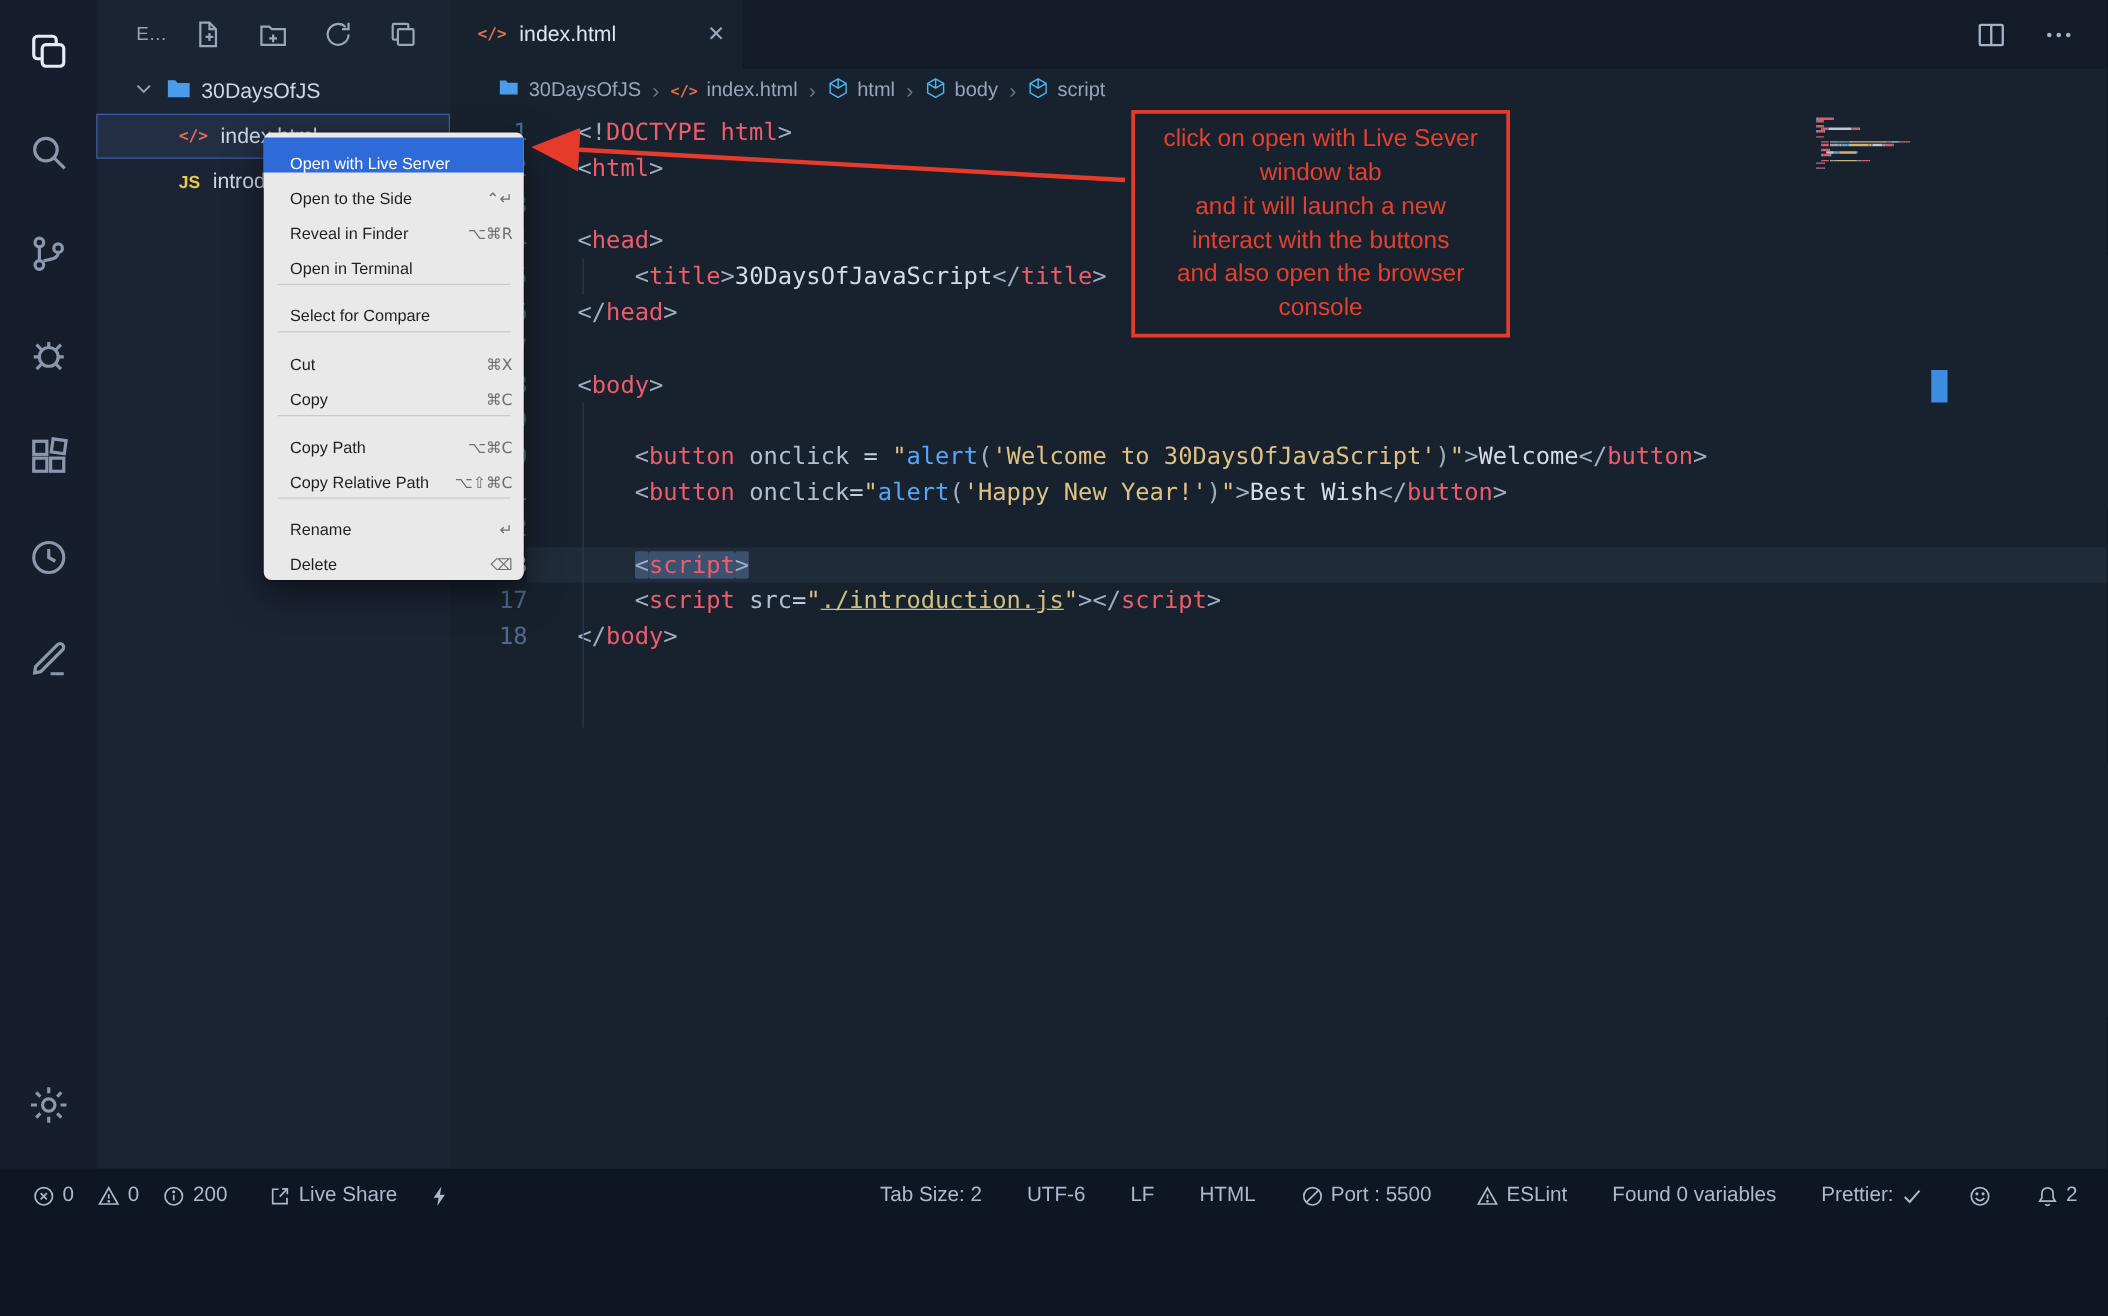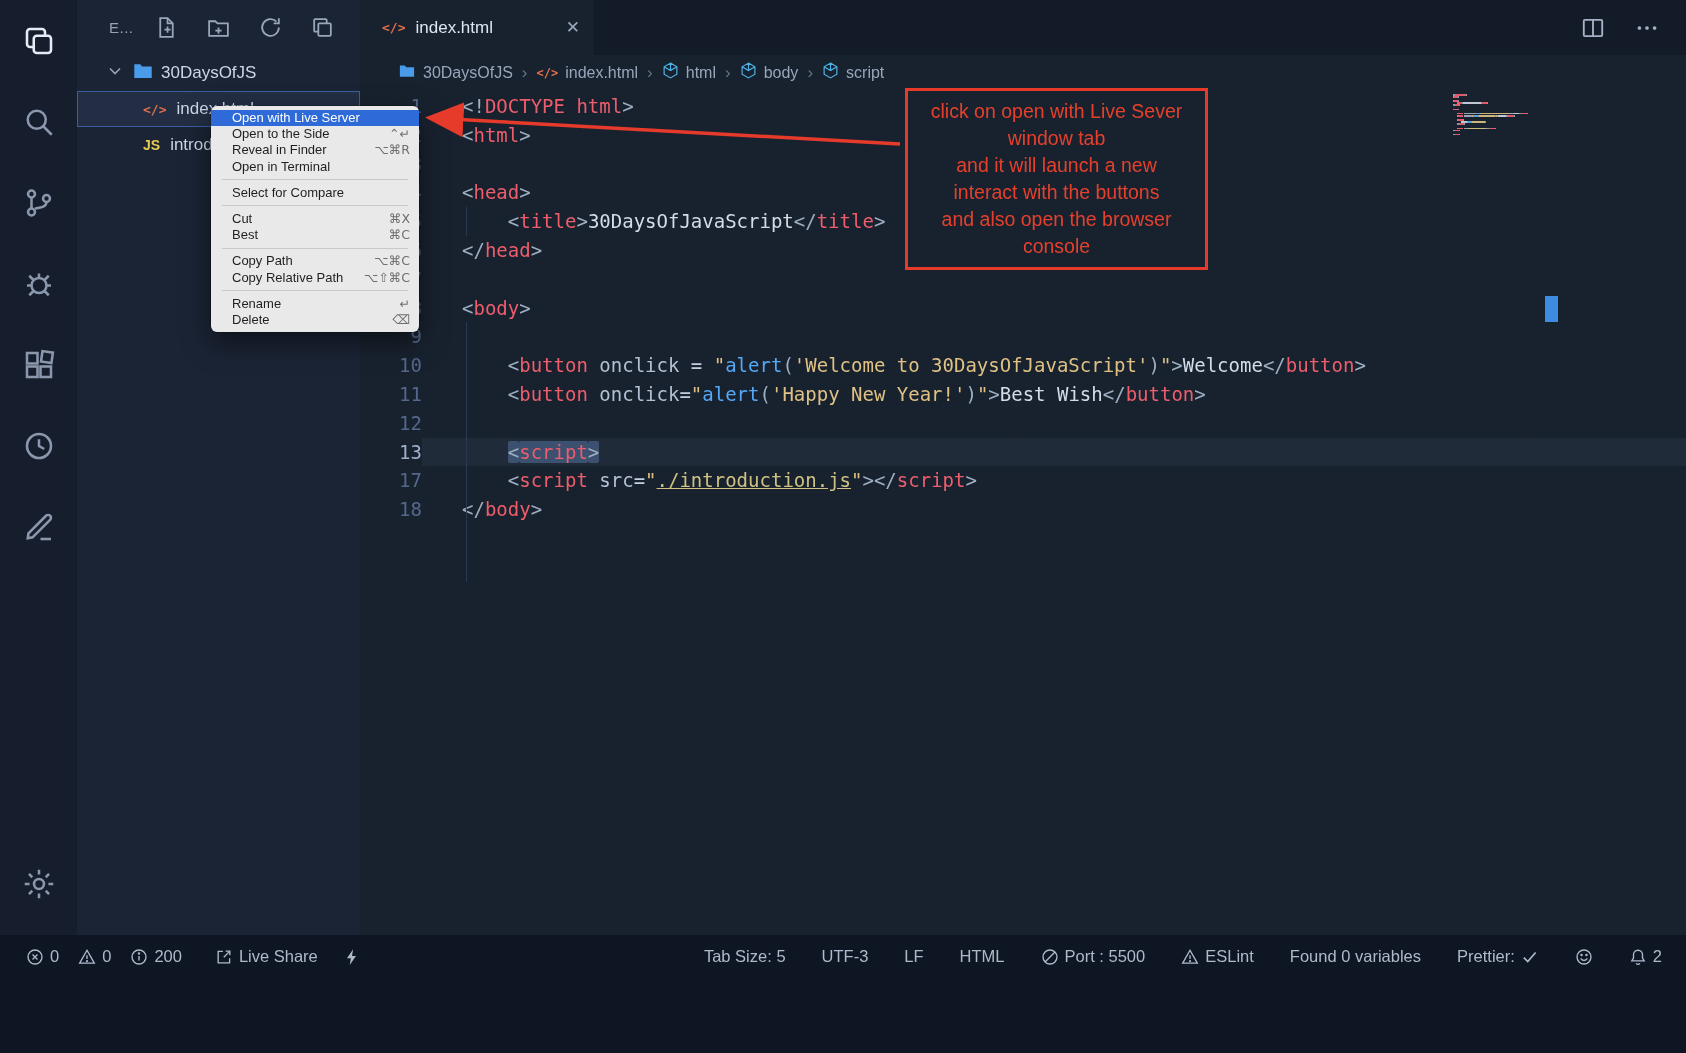--- a/index.html
+++ b/index.html
@@ -69,22 +69,22 @@
     padding:12px 24px 0 26px;color:#aeb9cb;font-size:16.5px;flex:none;box-sizing:border-box;}
   .sb-item{display:flex;align-items:center;gap:6px;cursor:pointer;white-space:nowrap;}
   .sb-item svg{width:18px;height:18px;}
   .sb-left{display:flex;gap:19px;align-items:center;}
   .sb-right{margin-left:auto;display:flex;gap:36px;align-items:center;}
 
   
   .context-menu{position:absolute;left:211px;top:106px;width:208px;background:#e9e9ea;border-radius:6px;
     box-shadow:0 10px 28px rgba(0,0,0,.5),0 0 0 1px rgba(0,0,0,.18);padding:4px 0;font-size:13px;
     color:#1f1f1f;z-index:50;box-sizing:border-box;}
-  .menu-item{display:flex;justify-content:space-between;height:16.2px;
-    padding:0 9px 0 21px;cursor:pointer;}
+  .menu-item{display:flex;justify-content:space-between;align-items:center;height:16.2px;
+    padding:12px 9px 0 21px;cursor:pointer;}
   .menu-item.hi{background:#2e6bd8;color:#ffffff;}
   .mi-key{color:#6f6f6f;font-family:"DejaVu Sans",sans-serif;font-size:12.5px;}
   .menu-item.hi .mi-key{color:#fff;}
   .menu-sep{height:1px;background:#c9c9c9;margin:4.5px 11px;}
 
   
   .annotation{position:absolute;left:905px;top:88px;width:303px;border:3px solid #e63a2b;color:#e6402c;
     font-size:19.5px;line-height:27px;text-align:center;padding:7px 2px;box-sizing:border-box;z-index:40;}
   .arrow-layer{position:absolute;left:0;top:0;width:1686px;height:1053px;pointer-events:none;z-index:55;}
 </style>
@@ -478,24 +478,24 @@
         <span>Live Share</span>
       </span>
       <span class="sb-item" style="margin-left:6px;">
         <svg viewBox="0 0 16 16" fill="currentColor">
             <path d="M9 1L3.5 9H7l-1 6 5.5-8H8z"></path>
           </svg>
       </span>
     </div>
     <div class="sb-right">
       <span class="sb-item">
-          <span>Tab Size: 5</span>
-        </span>
-      <span class="sb-item">
-          <span>UTF-3</span>
+          <span>Tab Size: 2</span>
+        </span>
+      <span class="sb-item">
+          <span>UTF-6</span>
         </span>
       <span class="sb-item">
           <span>LF</span>
         </span>
       <span class="sb-item">
           <span>HTML</span>
         </span>
       <span class="sb-item">
         <svg viewBox="0 0 16 16" fill="none" stroke="currentColor" stroke-width="1.2">
             <circle cx="8" cy="8" r="6.2"></circle>
@@ -559,21 +559,21 @@
       <div class="menu-item">
         <span class="mi-label">Select for Compare</span>
         <span class="mi-key"></span>
       </div>
       <div class="menu-sep"></div>
       <div class="menu-item">
         <span class="mi-label">Cut</span>
         <span class="mi-key">⌘X</span>
       </div>
       <div class="menu-item">
-        <span class="mi-label">Best</span>
+        <span class="mi-label">Copy</span>
         <span class="mi-key">⌘C</span>
       </div>
       <div class="menu-sep"></div>
       <div class="menu-item">
         <span class="mi-label">Copy Path</span>
         <span class="mi-key">⌥⌘C</span>
       </div>
       <div class="menu-item">
         <span class="mi-label">Copy Relative Path</span>
         <span class="mi-key">⌥⇧⌘C</span>

